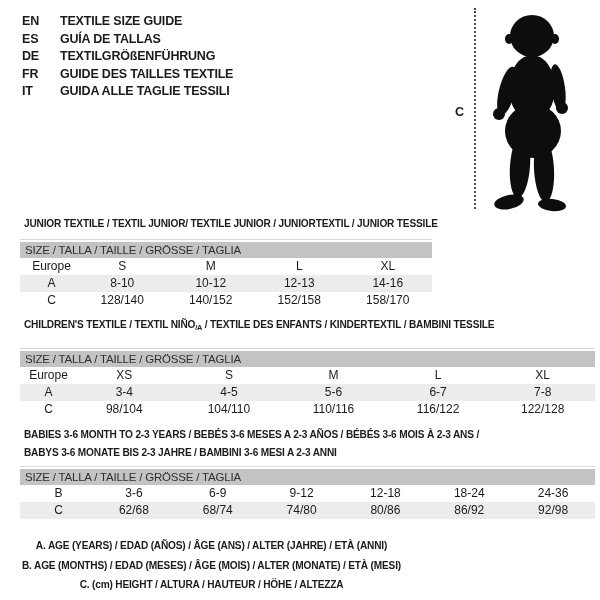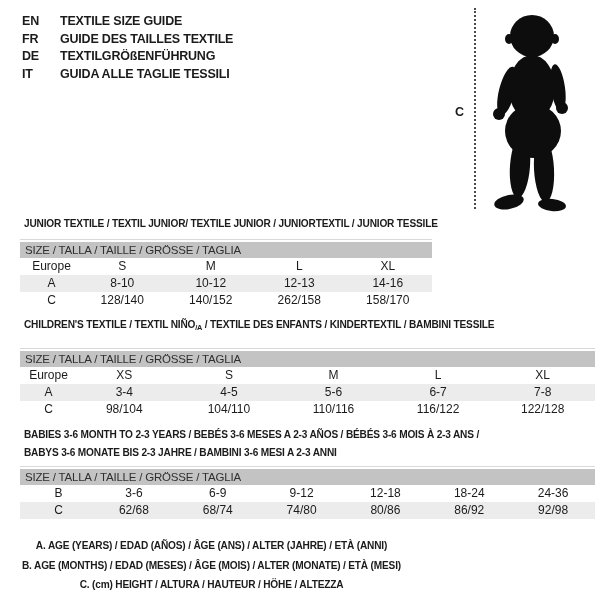--- a/index.html
+++ b/index.html
@@ -47,26 +47,30 @@
 <body>
 
 <div class="page">
 
   <div class="lang-block">
     <div class="lang-row">
       <span class="lang-code">EN</span>
       <span class="lang-label">TEXTILE SIZE GUIDE</span>
     </div>
     <div class="lang-row">
-      <span class="lang-code">FR</span>
-      <span class="lang-label">GUIDE DES TAILLES TEXTILE</span>
+      <span class="lang-code">ES</span>
+      <span class="lang-label">GUÍA DE TALLAS</span>
     </div>
     <div class="lang-row">
       <span class="lang-code">DE</span>
       <span class="lang-label">TEXTILGRÖßENFÜHRUNG</span>
+    </div>
+    <div class="lang-row">
+      <span class="lang-code">FR</span>
+      <span class="lang-label">GUIDE DES TAILLES TEXTILE</span>
     </div>
     <div class="lang-row">
       <span class="lang-code">IT</span>
       <span class="lang-label">GUIDA ALLE TAGLIE TESSILI</span>
     </div>
   </div>
 
   <div class="measure-line"></div>
   <div class="measure-label">C</div>
   <svg class="baby-svg" width="96" height="206" viewBox="0 0 96 206">
@@ -103,21 +107,21 @@
         <span class="cl">A</span>
         <span class="cv">8-10</span>
         <span class="cv">10-12</span>
         <span class="cv">12-13</span>
         <span class="cv">14-16</span>
       </div>
       <div class="trow">
         <span class="cl">C</span>
         <span class="cv">128/140</span>
         <span class="cv">140/152</span>
-        <span class="cv">262/158</span>
+        <span class="cv">152/158</span>
         <span class="cv">158/170</span>
       </div>
     </div>
   </div>
 
   <div class="sec-title" style="top:318px">
     <span>CHILDREN'S TEXTILE / TEXTIL NIÑO</span><span class="sub">/A</span><span> / TEXTILE DES ENFANTS / KINDERTEXTIL / BAMBINI TESSILE</span>
   </div>
   <div class="sizetable t2" style="top:348px">
     <div class="topline"></div>

